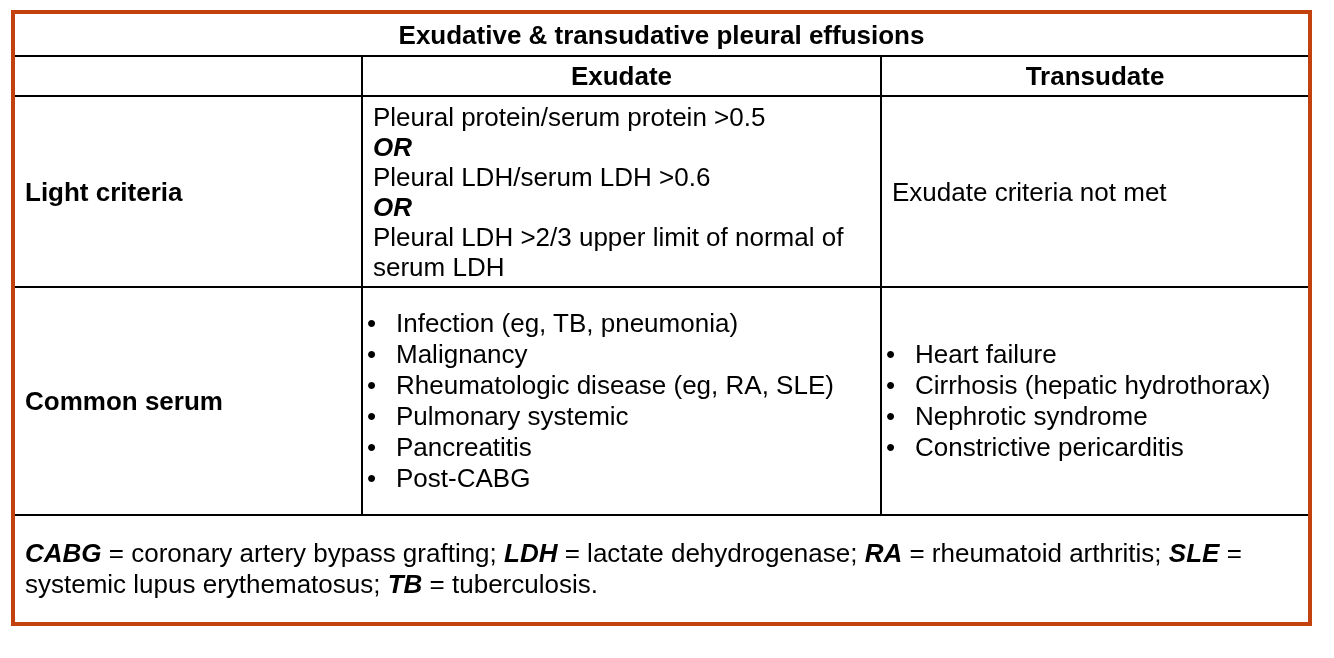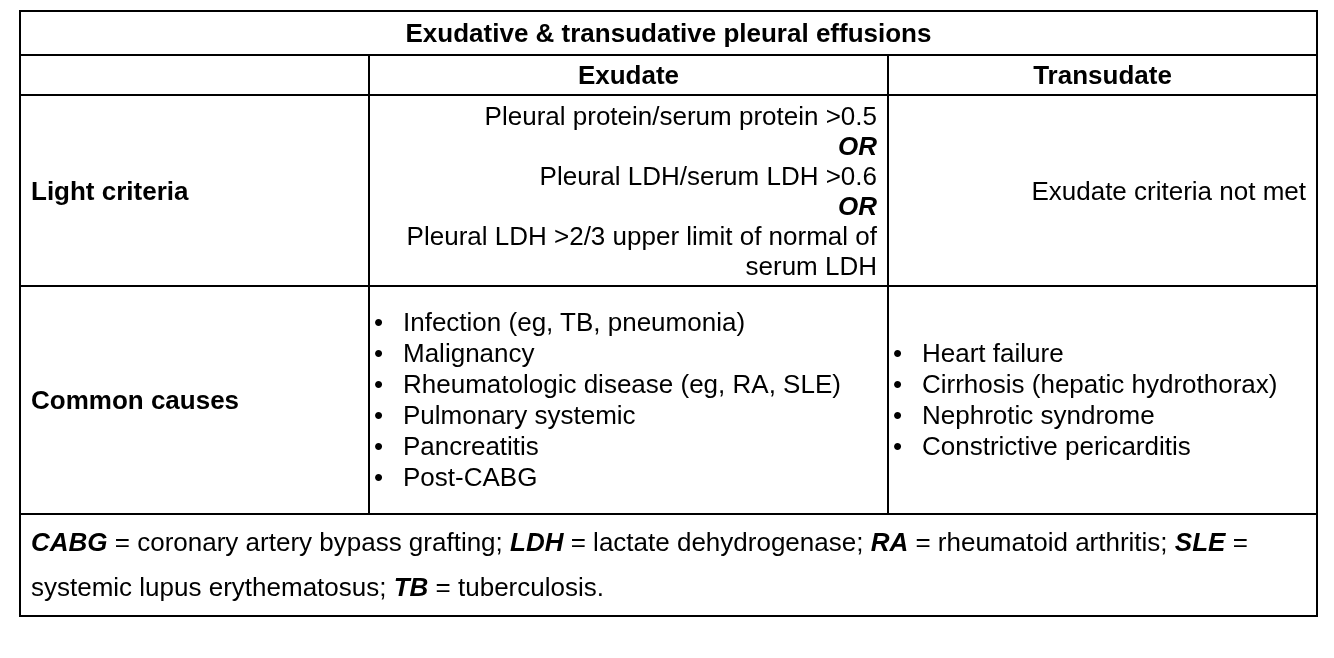--- a/index.html
+++ b/index.html
@@ -9,26 +9,26 @@
   body {
     width: 1334px;
     height: 658px;
     background: #ffffff;
     color: #000000;
     font-family: "Liberation Sans", sans-serif;
     position: relative;
   }
   table.effusions {
     position: absolute;
-    left: 19px;
+    left: 11px;
     top: 10px;
     width: 1297px;
     border-collapse: collapse;
     table-layout: fixed;
-    border: 1px solid #c2410c;
+    border: 4px solid #c2410c;
   }
   td {
     border: 2px solid #000000;
     vertical-align: middle;
     font-size: 26px;
     line-height: 30px;
     padding: 4px 10px;
     overflow: hidden;
   }
   col.c1 { width: 349px; }
@@ -45,41 +45,41 @@
     text-align: center;
   }
   .head-cell {
     font-weight: bold;
     text-align: center;
   }
   .label-cell {
     font-weight: bold;
   }
   .center-cell {
-    text-align: right;
+    text-align: left;
   }
   .b { font-weight: bold; font-style: italic; }
   ul.causes {
     margin: 0;
     padding: 0;
     list-style: none;
   }
   ul.causes li {
     display: flex;
     line-height: 31px;
   }
   ul.causes li::before {
     content: "\2022";
     width: 29px;
     flex: none;
   }
   td.causes-cell { padding: 20px 4px; }
   td.foot-cell {
-    line-height: 45px;
-    padding: 5px 10px;
+    line-height: 31px;
+    padding: 22px 10px;
     text-align: left;
   }
 </style>
 </head>
 <body>
 
 <table class="effusions">
   <colgroup>
     <col class="c1">
     <col class="c2">
@@ -99,21 +99,21 @@
       <td class="center-cell">
           <div>Pleural protein/serum protein &gt;0.5</div>
           <div class="b">OR</div>
           <div>Pleural LDH/serum LDH &gt;0.6</div>
           <div class="b">OR</div>
           <div>Pleural LDH &gt;2/3 upper limit of normal of serum LDH</div>
         </td>
       <td class="center-cell">Exudate criteria not met</td>
     </tr>
     <tr class="r-causes">
-      <td class="label-cell">Common causes</td>
+      <td class="label-cell">Common serum</td>
       <td class="causes-cell">
         <ul class="causes">
             <li>Infection (eg, TB, pneumonia)</li>
             <li>Malignancy</li>
             <li>Rheumatologic disease (eg, RA, SLE)</li>
             <li>Pulmonary systemic</li>
             <li>Pancreatitis</li>
             <li>Post-CABG</li>
           </ul>
       </td>

